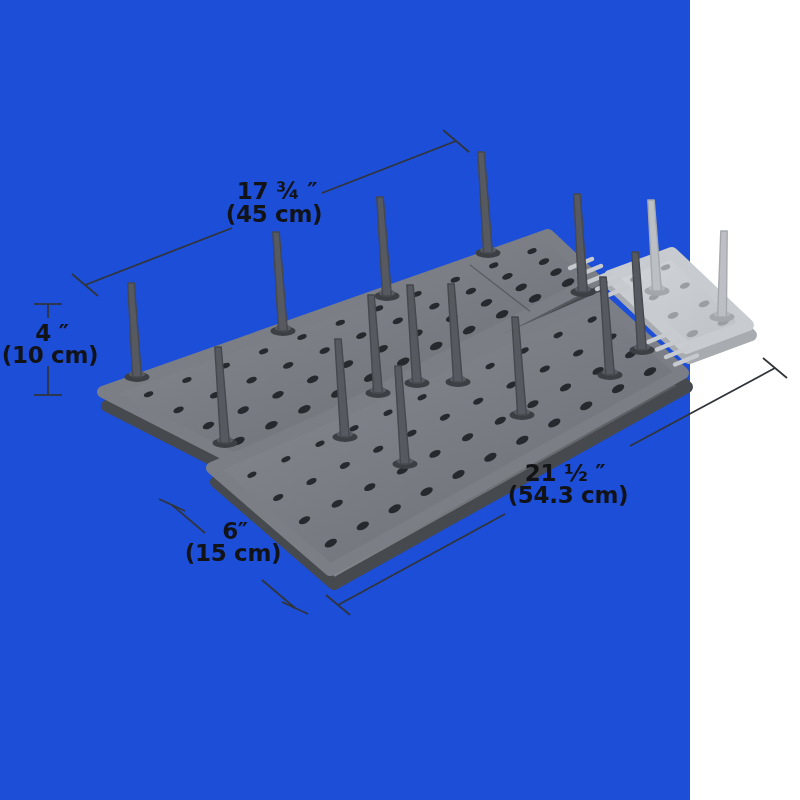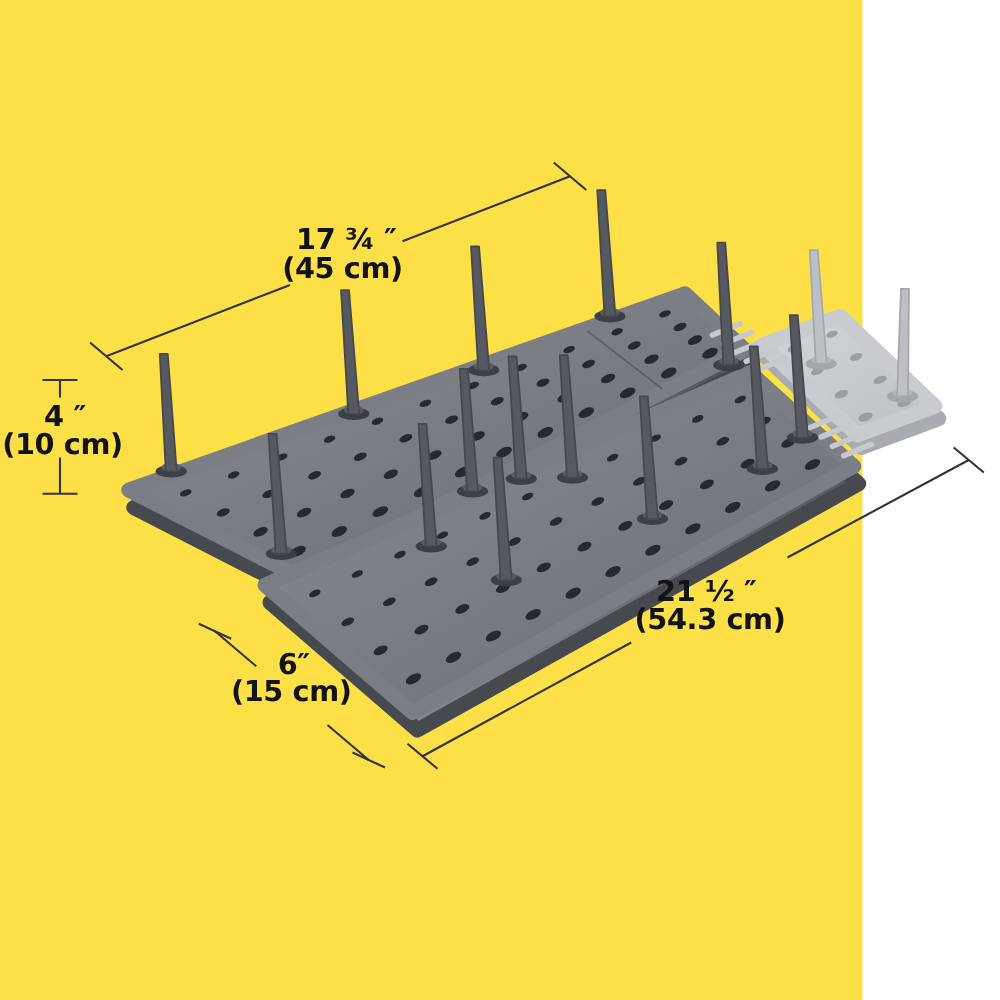--- a/index.html
+++ b/index.html
@@ -1,16 +1,16 @@
 <!DOCTYPE html>
 <html><head>
 <meta charset="utf-8">
 <style>
   html,body{margin:0;padding:0;background:#ffffff;width:800px;height:800px;overflow:hidden;}
-  .canvas{position:relative;width:690px;height:800px;background:#fde047;}
+  .canvas{position:relative;width:690px;height:800px;background:#1d4ed8;}
   svg{display:block;}
   .dims text{
     font-family:"DejaVu Sans","Liberation Sans",sans-serif;
     font-weight:700;
     font-size:23px;
     letter-spacing:-0.3px;
     fill:#121316;
     text-anchor:middle;
   }
 </style>

